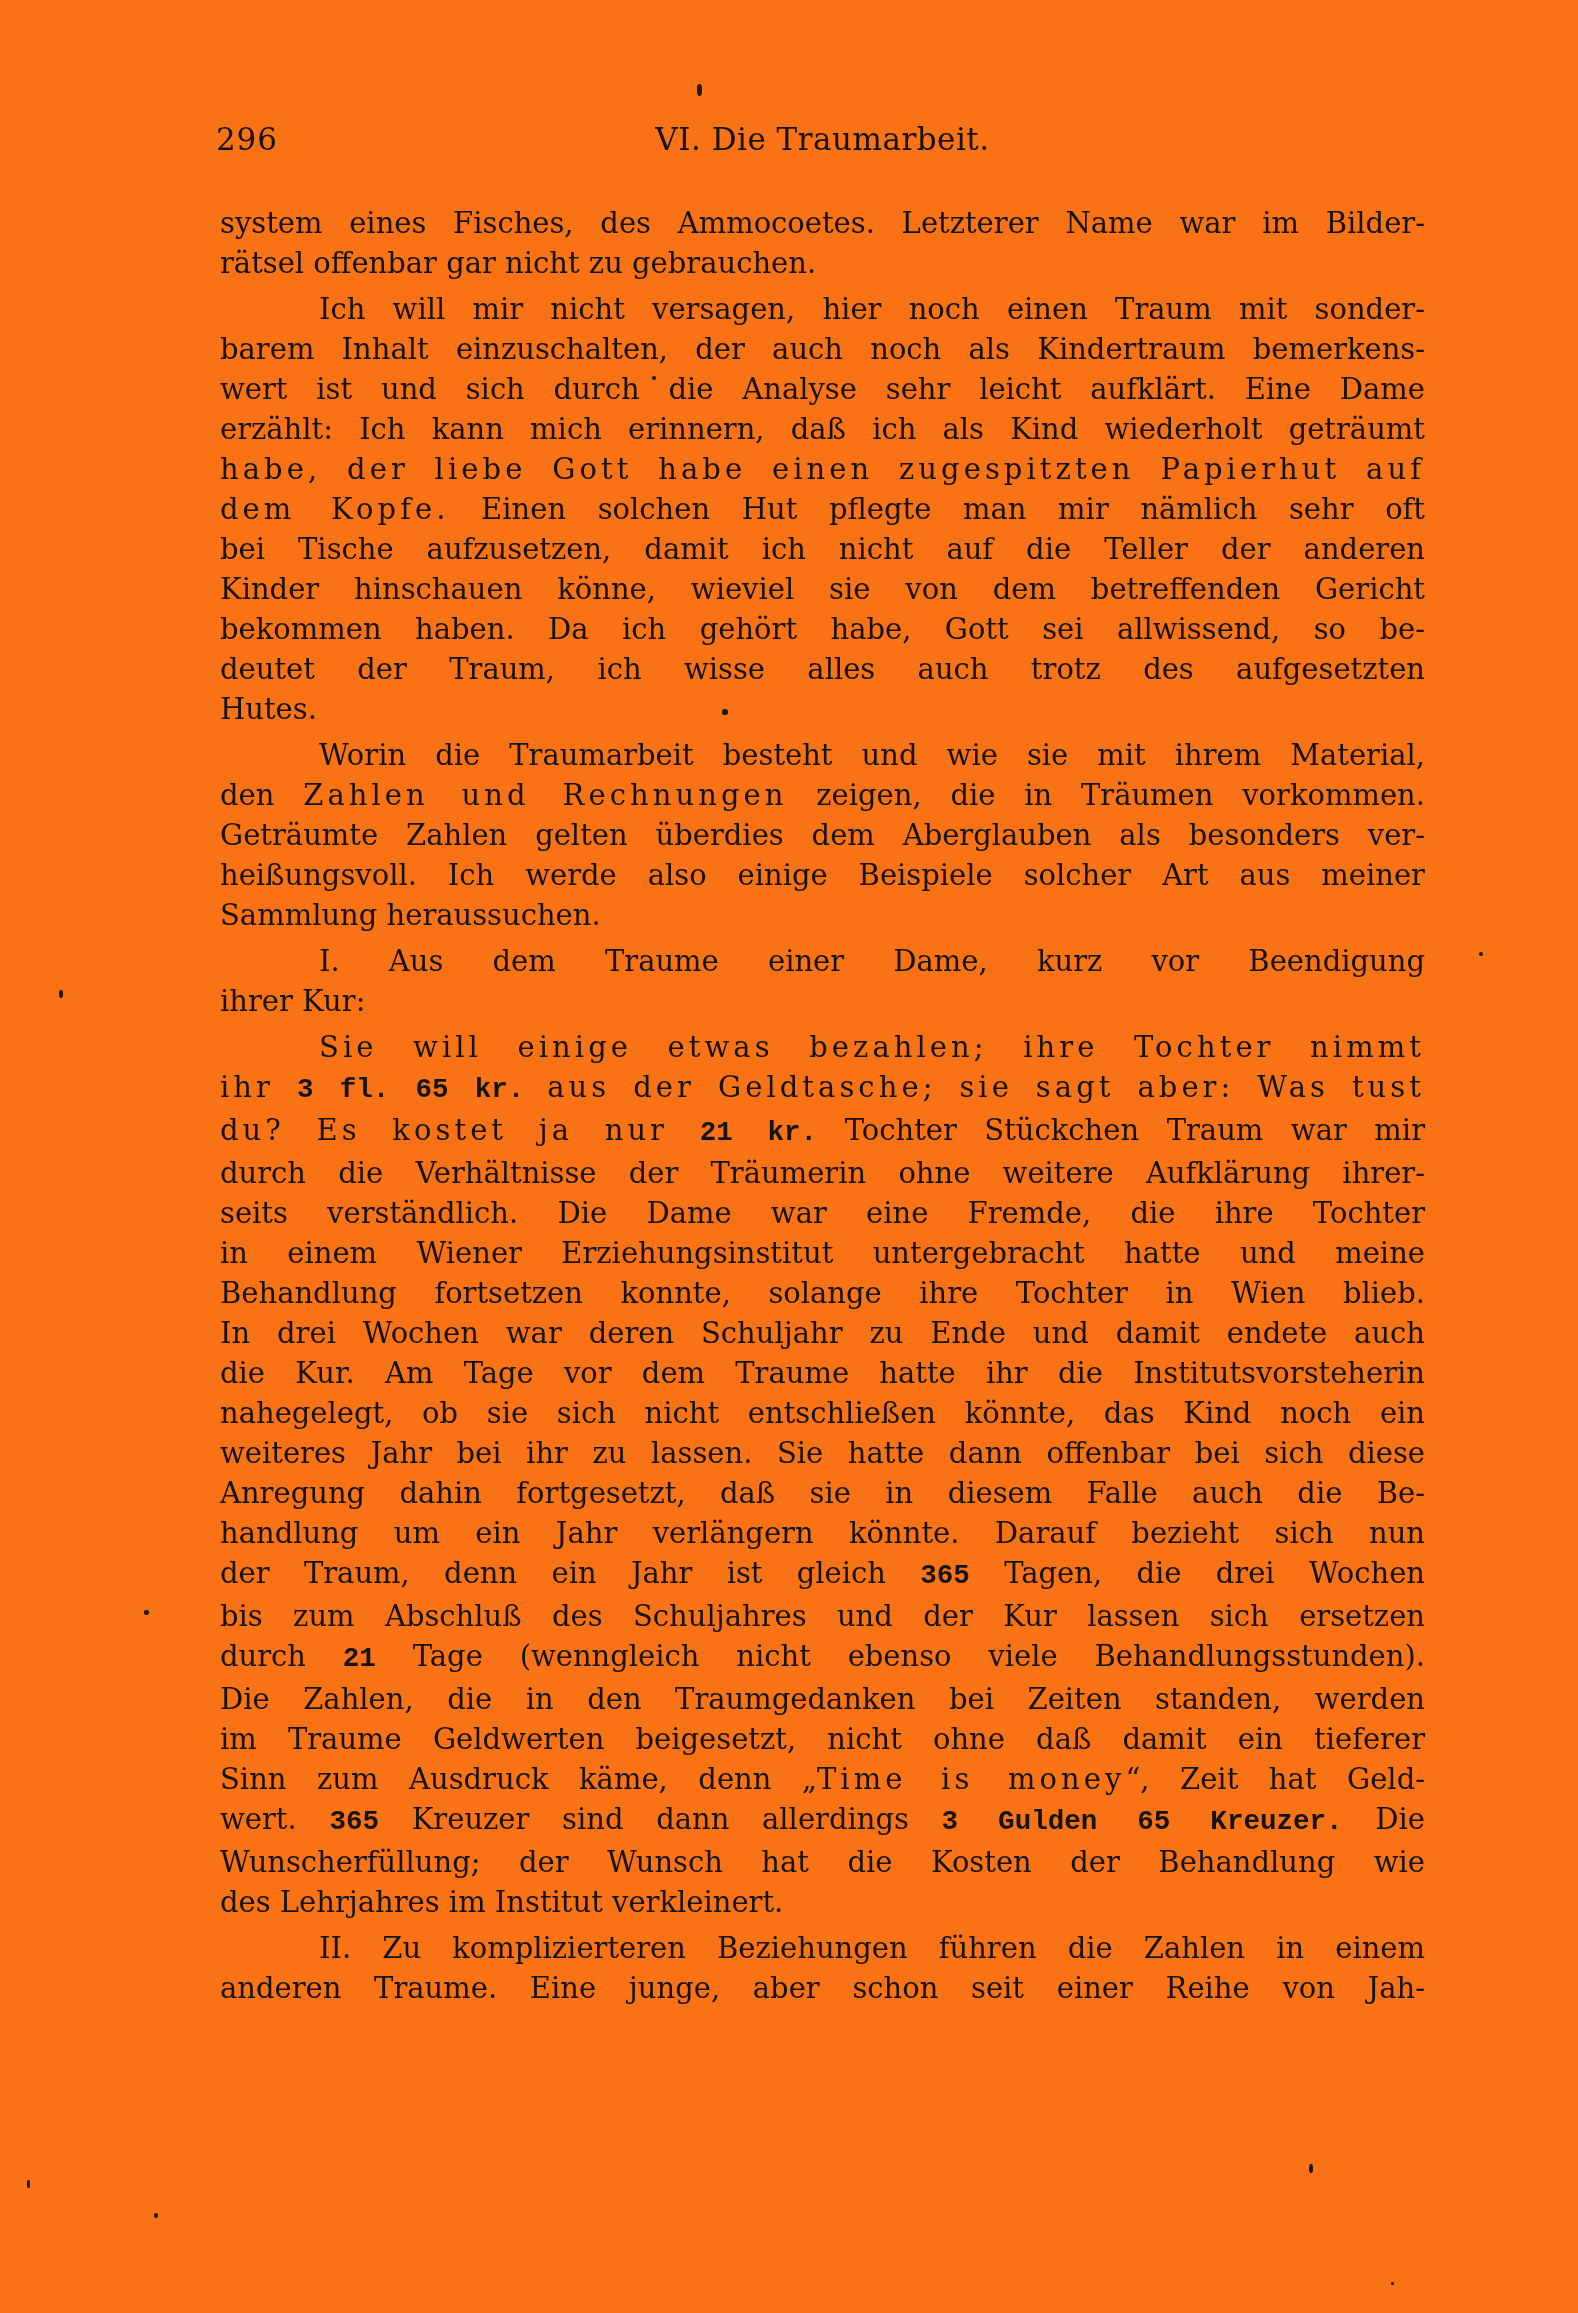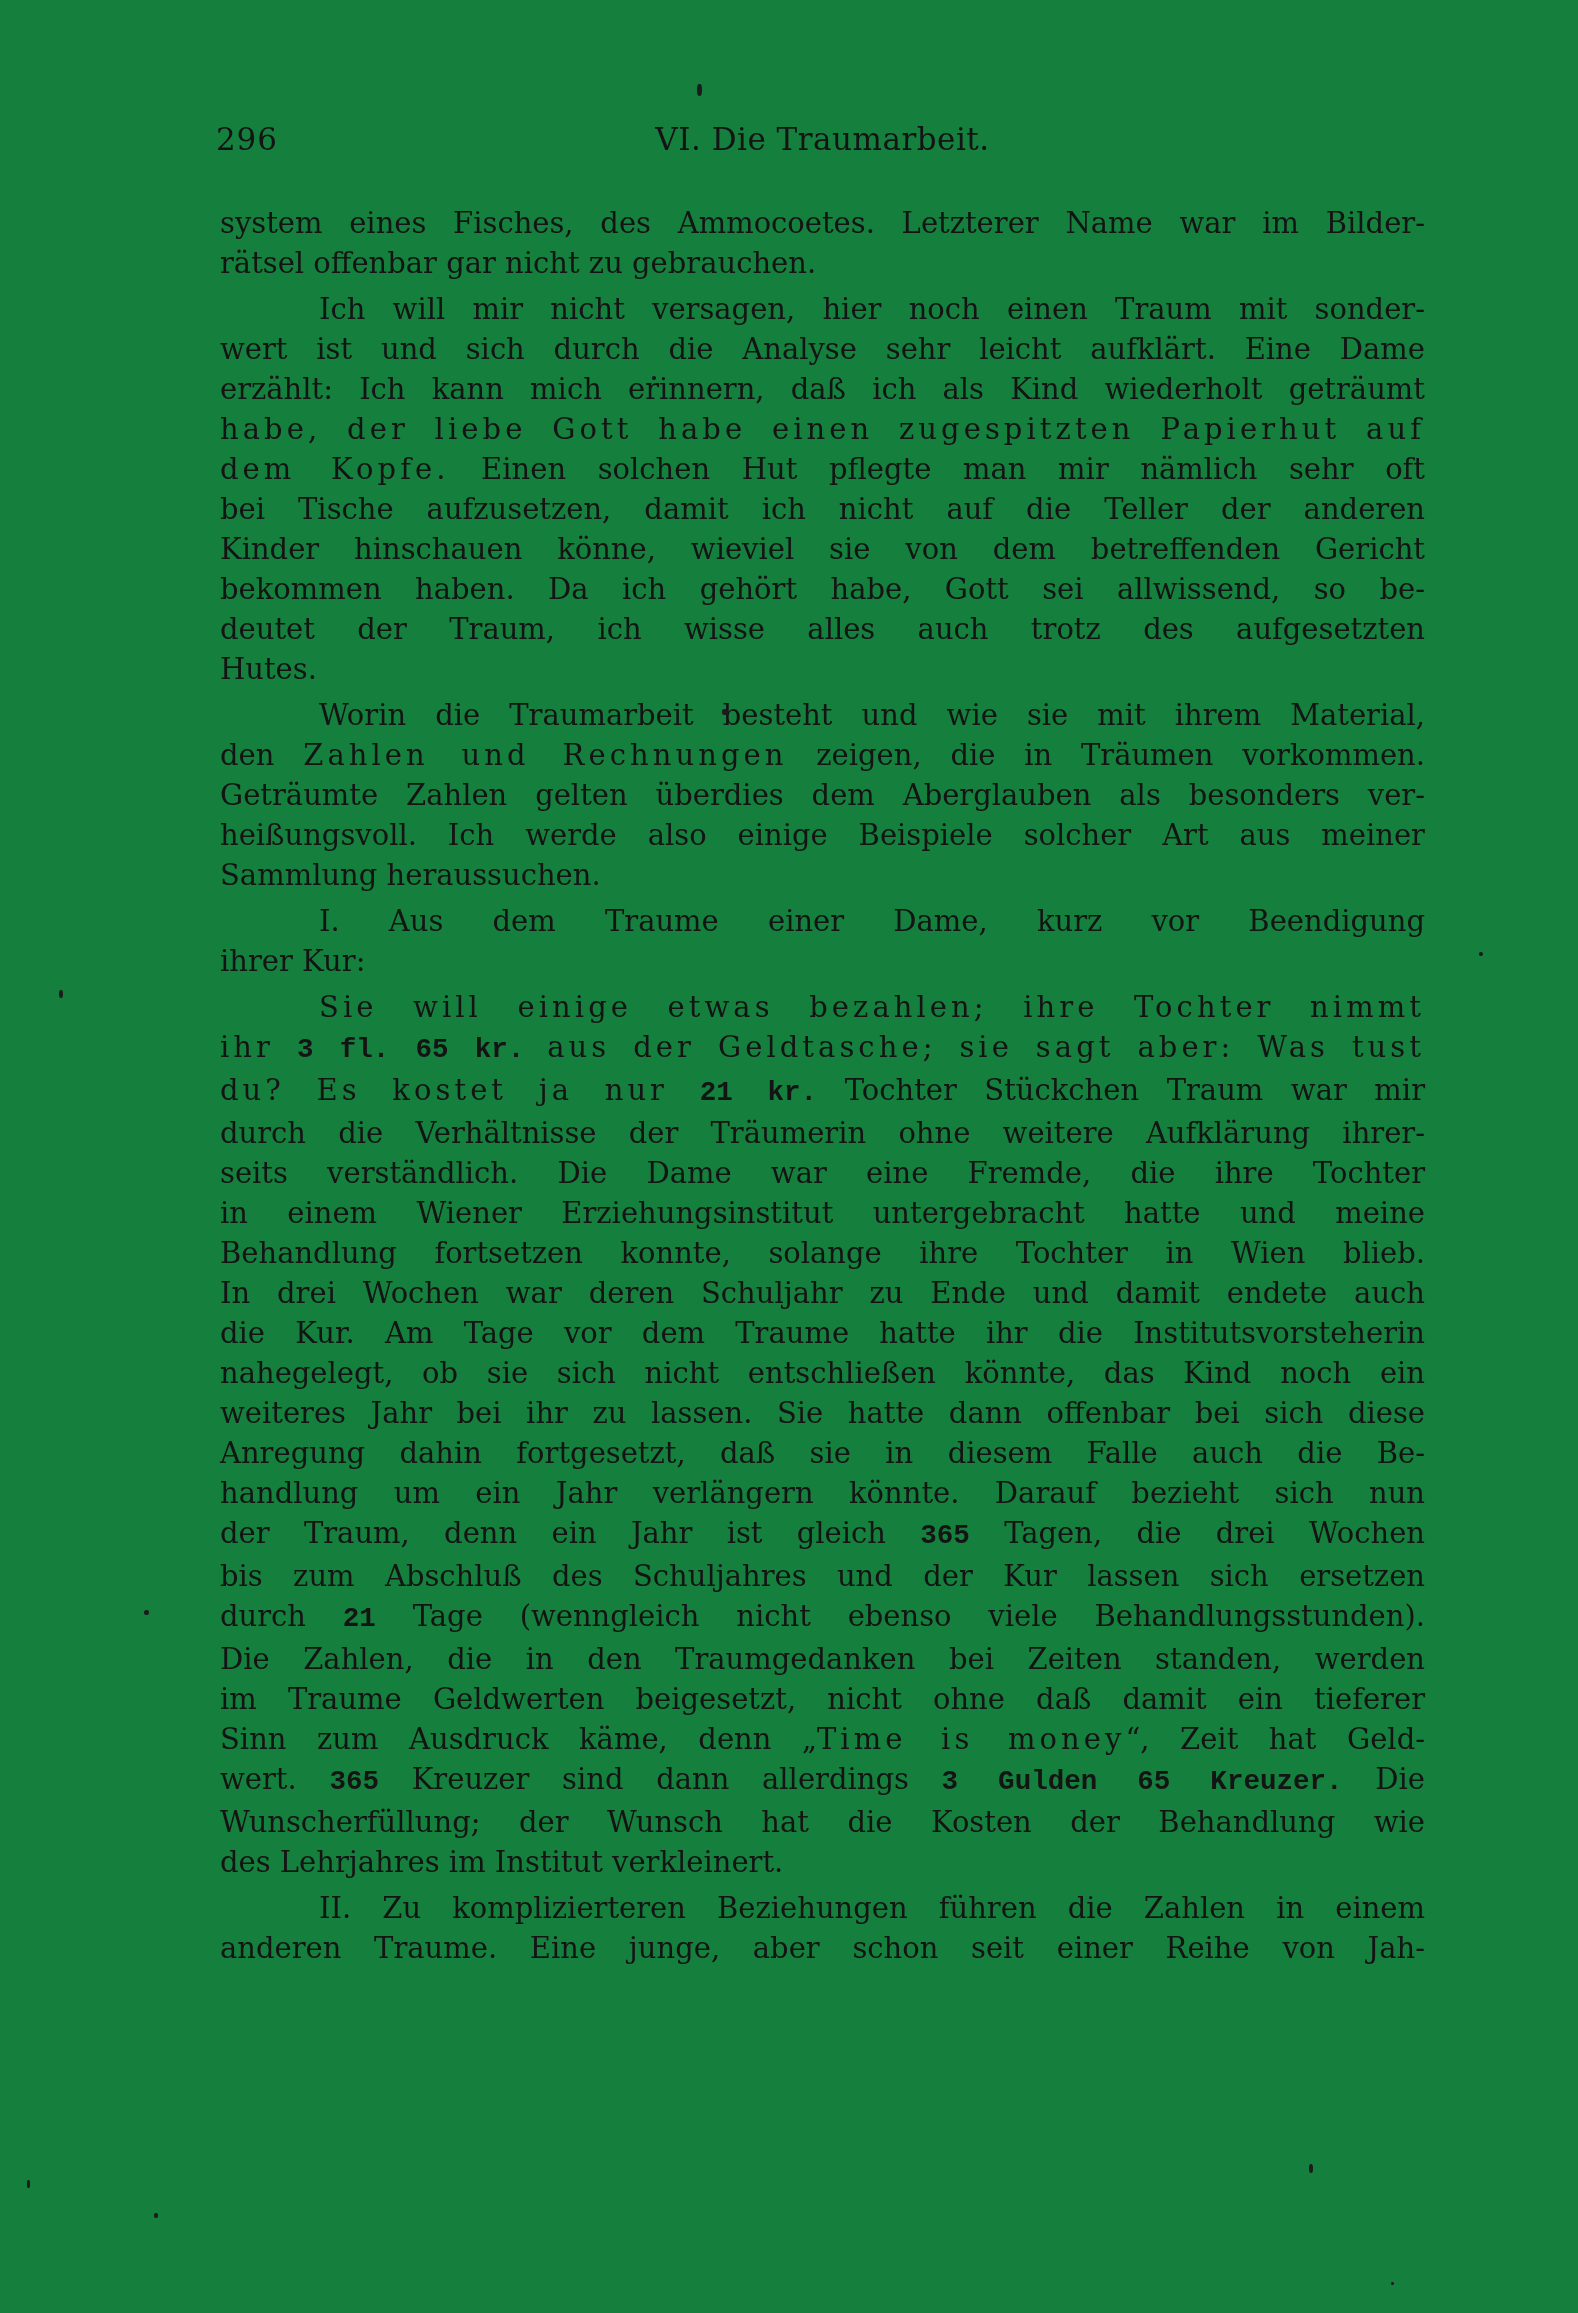--- a/index.html
+++ b/index.html
@@ -1,19 +1,19 @@
 <!DOCTYPE html>
 <html lang="de" style="font-size:15px"><head>
 <meta charset="utf-8">
 <style>
   html,body{margin:0;padding:0;background:#e8e8e8;}
   .page{
     position:relative;
     width:1578px;height:2314px;
-    background:#15803d;
+    background:#f97316;
     color:#141414;
     font-family:"DejaVu Serif", serif;
     overflow:hidden;
   }
   .header{
     position:absolute;
     top:121px;left:214px;
     width:1217px;height:41px;
     font-size:31px;
   }
@@ -63,20 +63,21 @@
     <span class="run-title">VI. Die Traumarbeit.</span>
   </div>
 
   <div class="body-text">
       <div class="para">
         <div class="line"><span class="seg-n">system eines Fisches, des Ammocoetes. Letzterer Name war im Bilder-</span></div>
         <div class="line endline"><span class="seg-n">rätsel offenbar gar nicht zu gebrauchen.</span></div>
       </div>
       <div class="para">
         <div class="line indent"><span class="seg-n">Ich will mir nicht versagen, hier noch einen Traum mit sonder-</span></div>
+        <div class="line"><span class="seg-n">barem Inhalt einzuschalten, der auch noch als Kindertraum bemerkens-</span></div>
         <div class="line"><span class="seg-n">wert ist und sich durch die Analyse sehr leicht aufklärt. Eine Dame</span></div>
         <div class="line"><span class="seg-n">erzählt: Ich kann mich erinnern, daß ich als Kind wiederholt geträumt</span></div>
         <div class="line"><span class="seg-g">habe, der liebe Gott habe einen zugespitzten Papierhut auf</span></div>
         <div class="line"><span class="seg-g">dem Kopfe.</span><span class="seg-n"> Einen solchen Hut pflegte man mir nämlich sehr oft</span></div>
         <div class="line"><span class="seg-n">bei Tische aufzusetzen, damit ich nicht auf die Teller der anderen</span></div>
         <div class="line"><span class="seg-n">Kinder hinschauen könne, wieviel sie von dem betreffenden Gericht</span></div>
         <div class="line"><span class="seg-n">bekommen haben. Da ich gehört habe, Gott sei allwissend, so be-</span></div>
         <div class="line"><span class="seg-n">deutet der Traum, ich wisse alles auch trotz des aufgesetzten</span></div>
         <div class="line endline"><span class="seg-n">Hutes.</span></div>
       </div>

